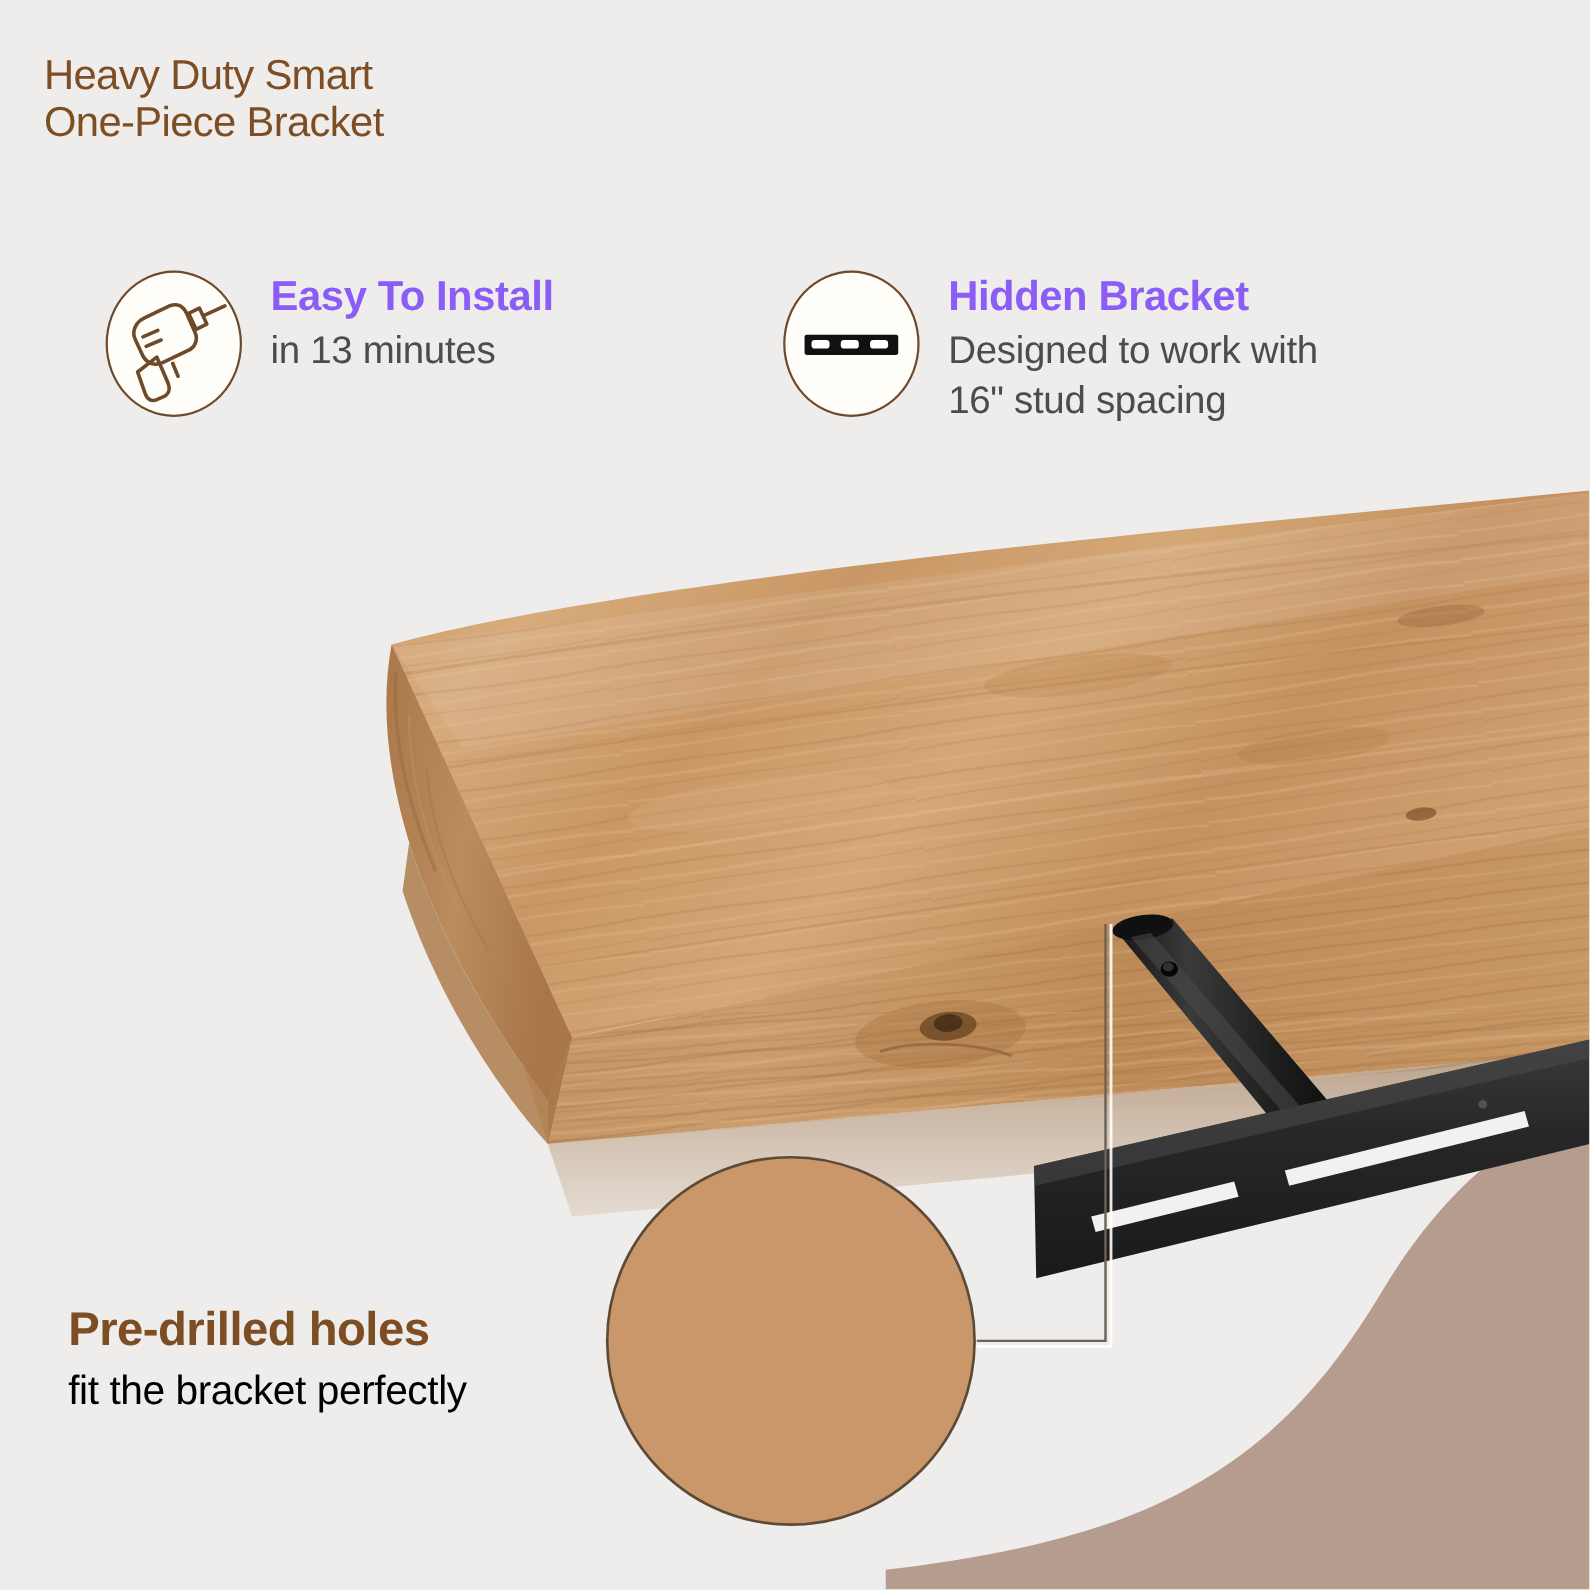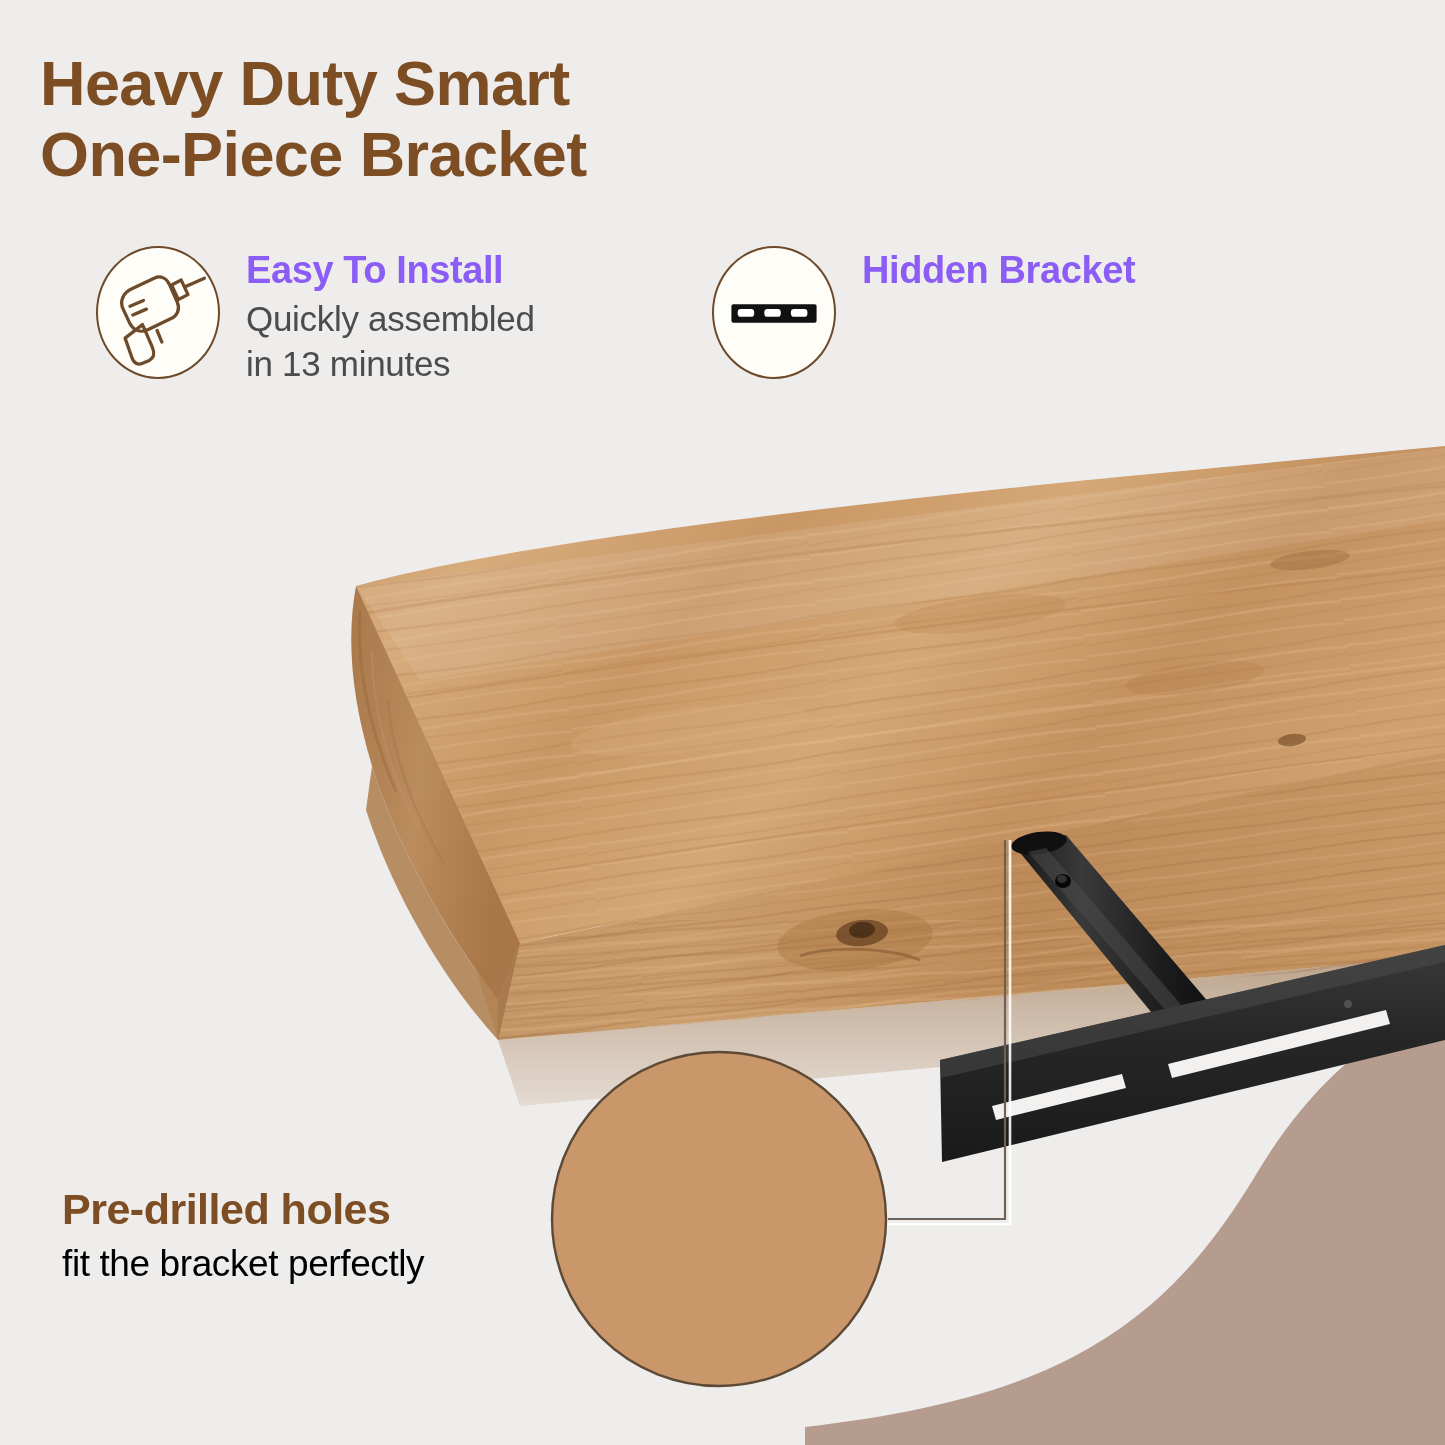--- a/index.html
+++ b/index.html
@@ -11,21 +11,21 @@
     overflow:hidden;
   }
   .stage { position:absolute; inset:0; }
 
   
   .blob { position:absolute; right:0; bottom:0; width:640px; height:470px; pointer-events:none; }
 
   
   .title {
     position:absolute; left:40px; top:48px; width:820px;
-    color:#7d4e24; font-weight:bold; font-size:63px; line-height:1.13;
+    color:#7d4e24; font-weight:normal; font-size:38px; line-height:1.13;
     letter-spacing:-0.6px;
   }
   .title .ln { display:block; white-space:nowrap; }
 
   
   .features { position:absolute; left:0; top:246px; width:1445px; height:165px; }
   .feature { position:absolute; top:0; display:flex; align-items:flex-start; }
   .feature.f1 { left:96px; }
   .feature.f2 { left:712px; }
 
@@ -97,37 +97,40 @@
             <path d="M61,85 L66,97"></path>
 
             <path d="M33,60 L47,54"></path>
             <path d="M36,69 L50,63"></path>
           </g>
         </svg>
       </div>
       <div class="fe-text">
         <div class="fe-head">Easy To Install</div>
         <div class="fe-body">
-          <span>Quickly assembled</span>
           <span>in 13 minutes</span>
         </div>
       </div>
     </div>
 
     <div class="feature f2">
       <div class="fe-icon">
         <svg viewBox="0 0 124 133">
           <rect x="18" y="58" width="88" height="19" rx="2" fill="#111111"></rect>
           <rect x="24.5" y="63" width="17" height="8" rx="3.2" fill="#ffffff"></rect>
           <rect x="52" y="63" width="17" height="8" rx="3.2" fill="#ffffff"></rect>
           <rect x="79.5" y="63" width="17" height="8" rx="3.2" fill="#ffffff"></rect>
         </svg>
       </div>
       <div class="fe-text">
         <div class="fe-head">Hidden Bracket</div>
+        <div class="fe-body">
+          <span>Designed to work with</span>
+          <span>16" stud spacing</span>
+        </div>
       </div>
     </div>
   </div>
 
   <div class="photo">
     <svg viewBox="0 0 1445 1045" preserveAspectRatio="none">
       <defs>
 
         <linearGradient id="gTop" x1="0" y1="0" x2="1" y2="0.45">
           <stop offset="0" stop-color="#cb9a67"></stop>

